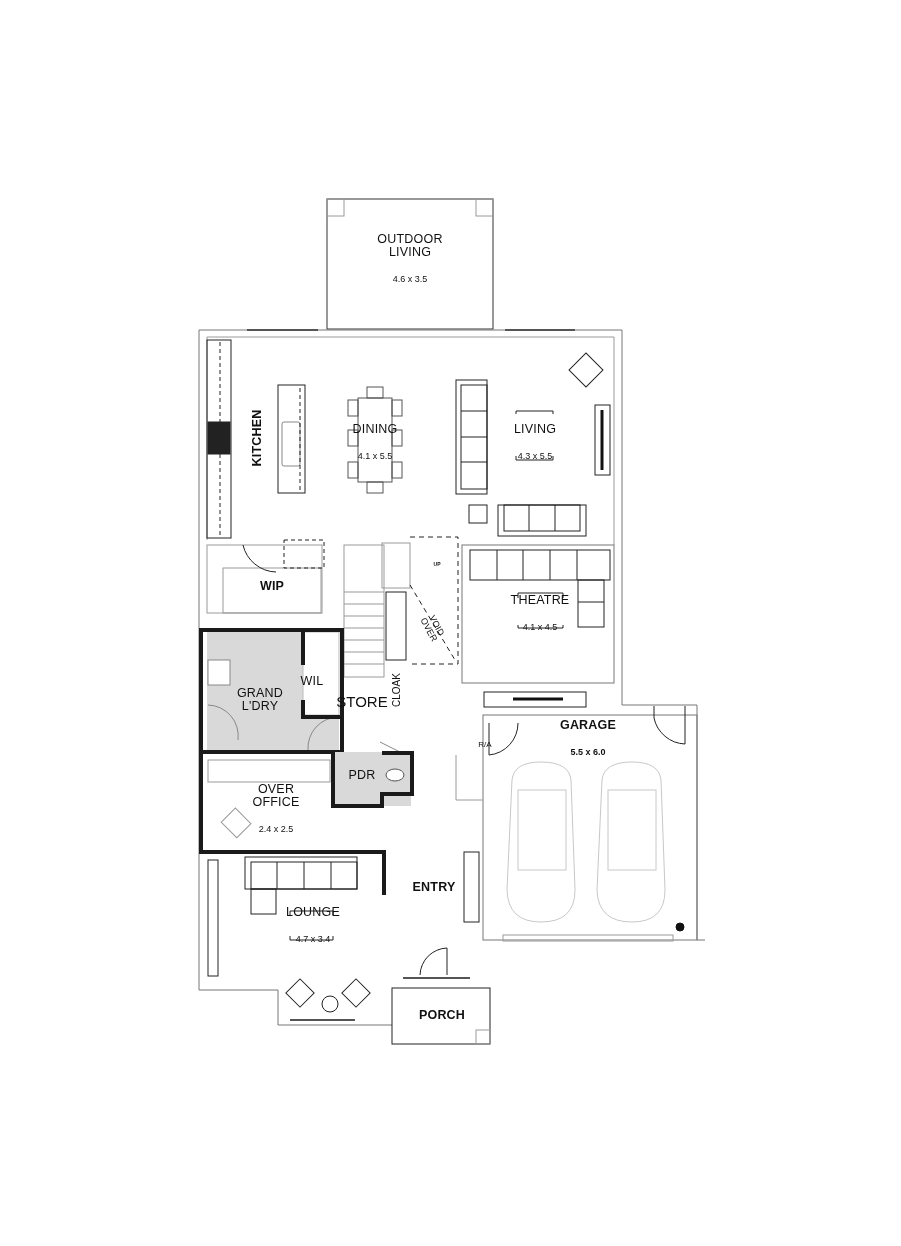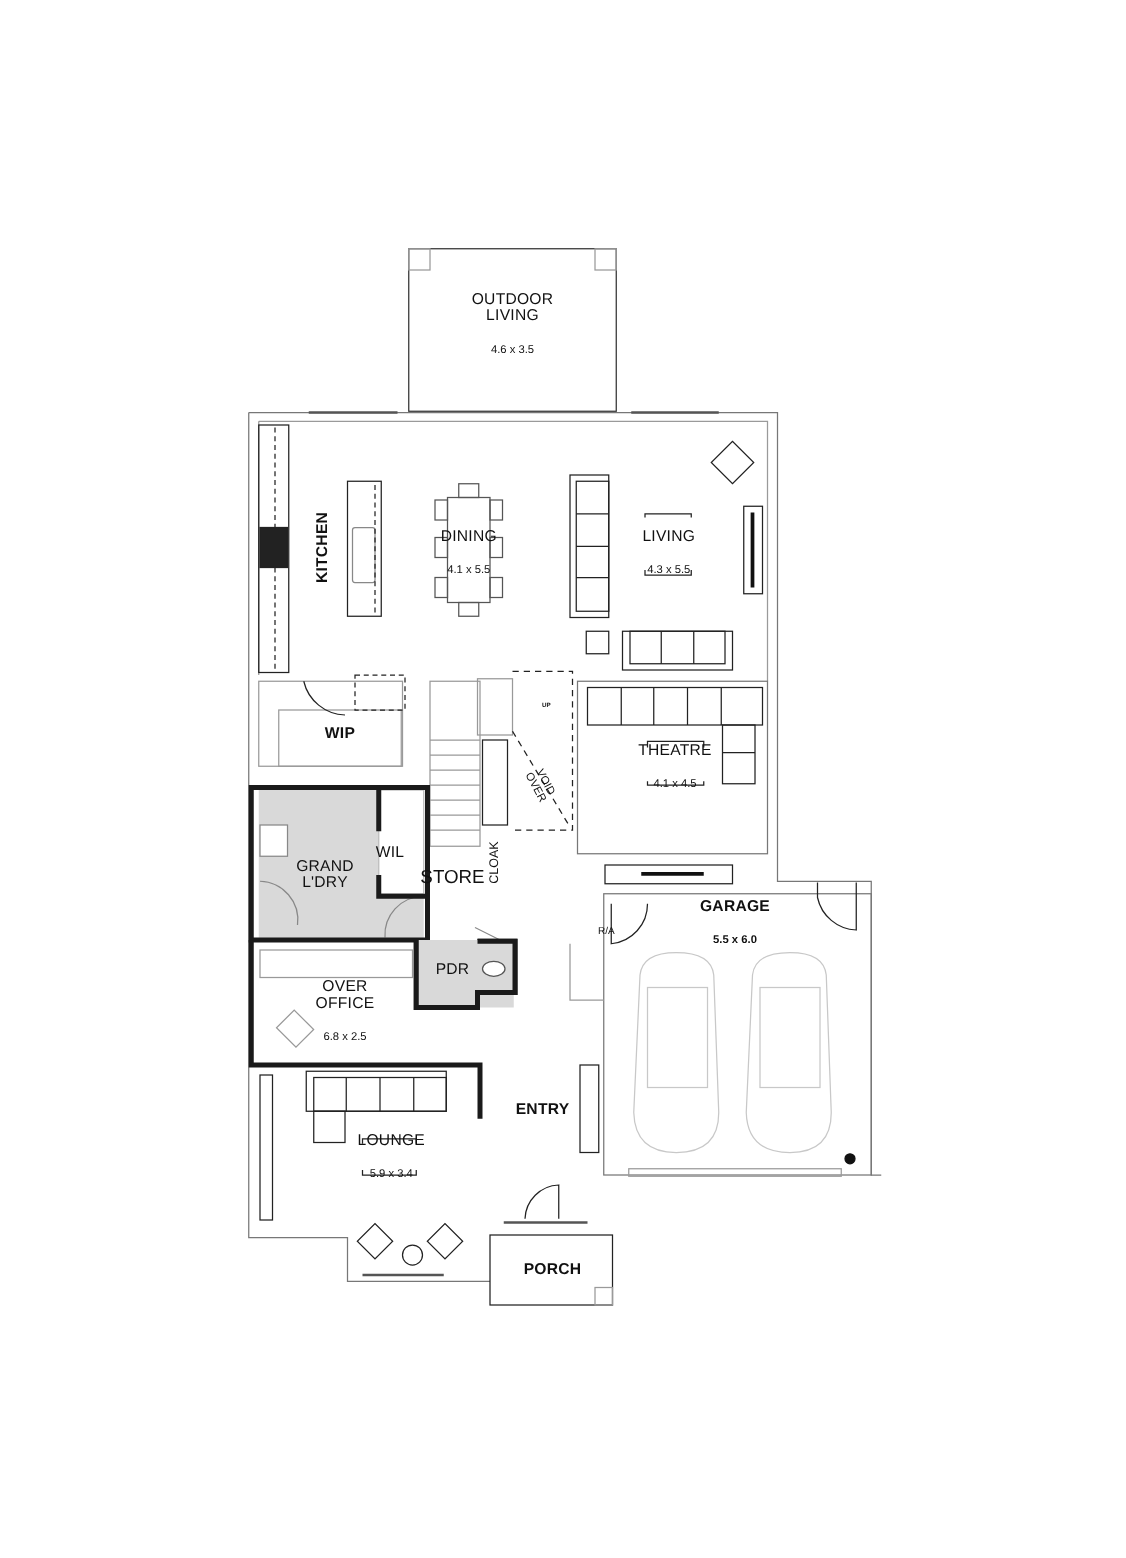--- a/index.html
+++ b/index.html
@@ -181,25 +181,25 @@
 <div class="lbl vert" style="left:397px;top:690px;font-size:10px">CLOAK</div>
 <div class="lbl void" style="left:432px;top:628px">
   <div>VOID</div>
   <div>OVER</div>
 </div>
 <div class="lbl small bold" style="left:413px;top:565px;font-size:5px">UP</div>
 <div class="lbl room-name" style="left:362px;top:776px">PDR</div>
 <div class="lbl" style="left:276px;top:809px">
   <div class="room-name">OVER</div>
   <div class="room-name">OFFICE</div>
-  <div class="room-dim">6.8 x 2.5</div>
+  <div class="room-dim">2.4 x 2.5</div>
 </div>
 <div class="lbl" style="left:588px;top:738px">
   <div class="room-name bold">GARAGE</div>
   <div class="room-dim bold">5.5 x 6.0</div>
 </div>
 <div class="lbl small" style="left:461px;top:745px">R/A</div>
 <div class="lbl room-name bold" style="left:434px;top:888px">ENTRY</div>
 <div class="lbl" style="left:313px;top:925px">
   <div class="room-name">LOUNGE</div>
-  <div class="room-dim">5.9 x 3.4</div>
+  <div class="room-dim">4.7 x 3.4</div>
 </div>
 <div class="lbl room-name bold" style="left:442px;top:1016px">PORCH</div>
 
 </body></html>

